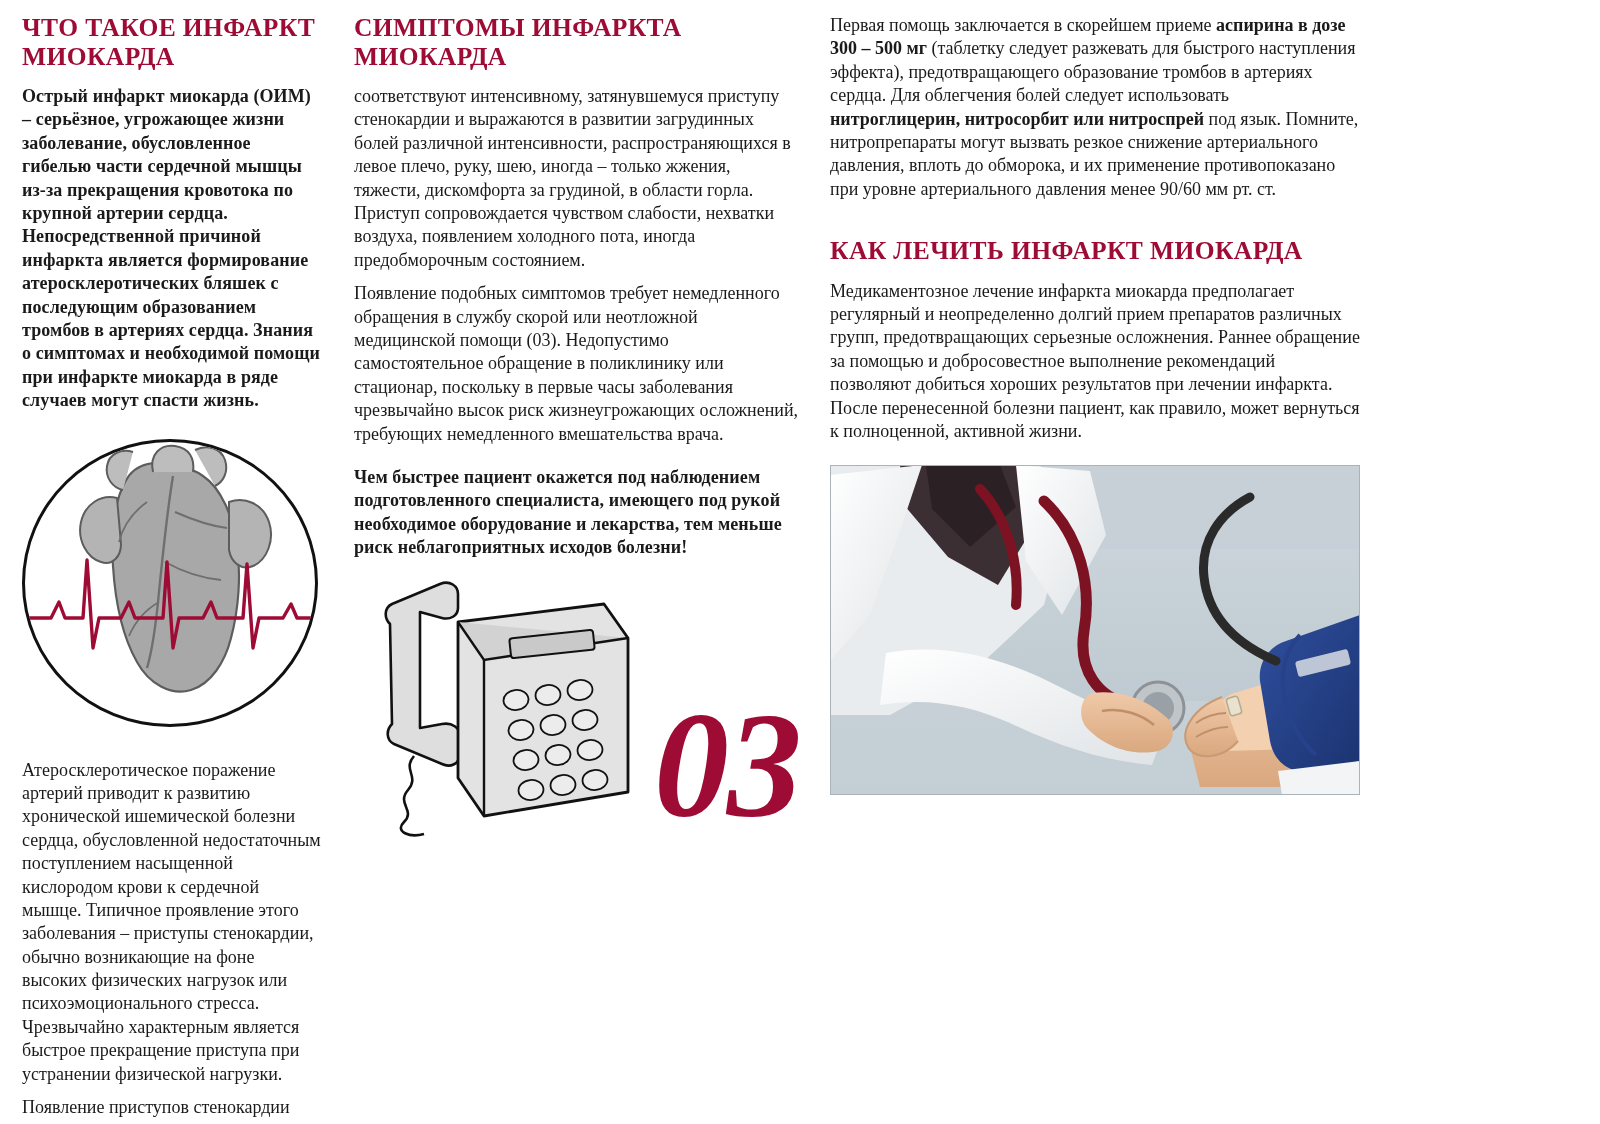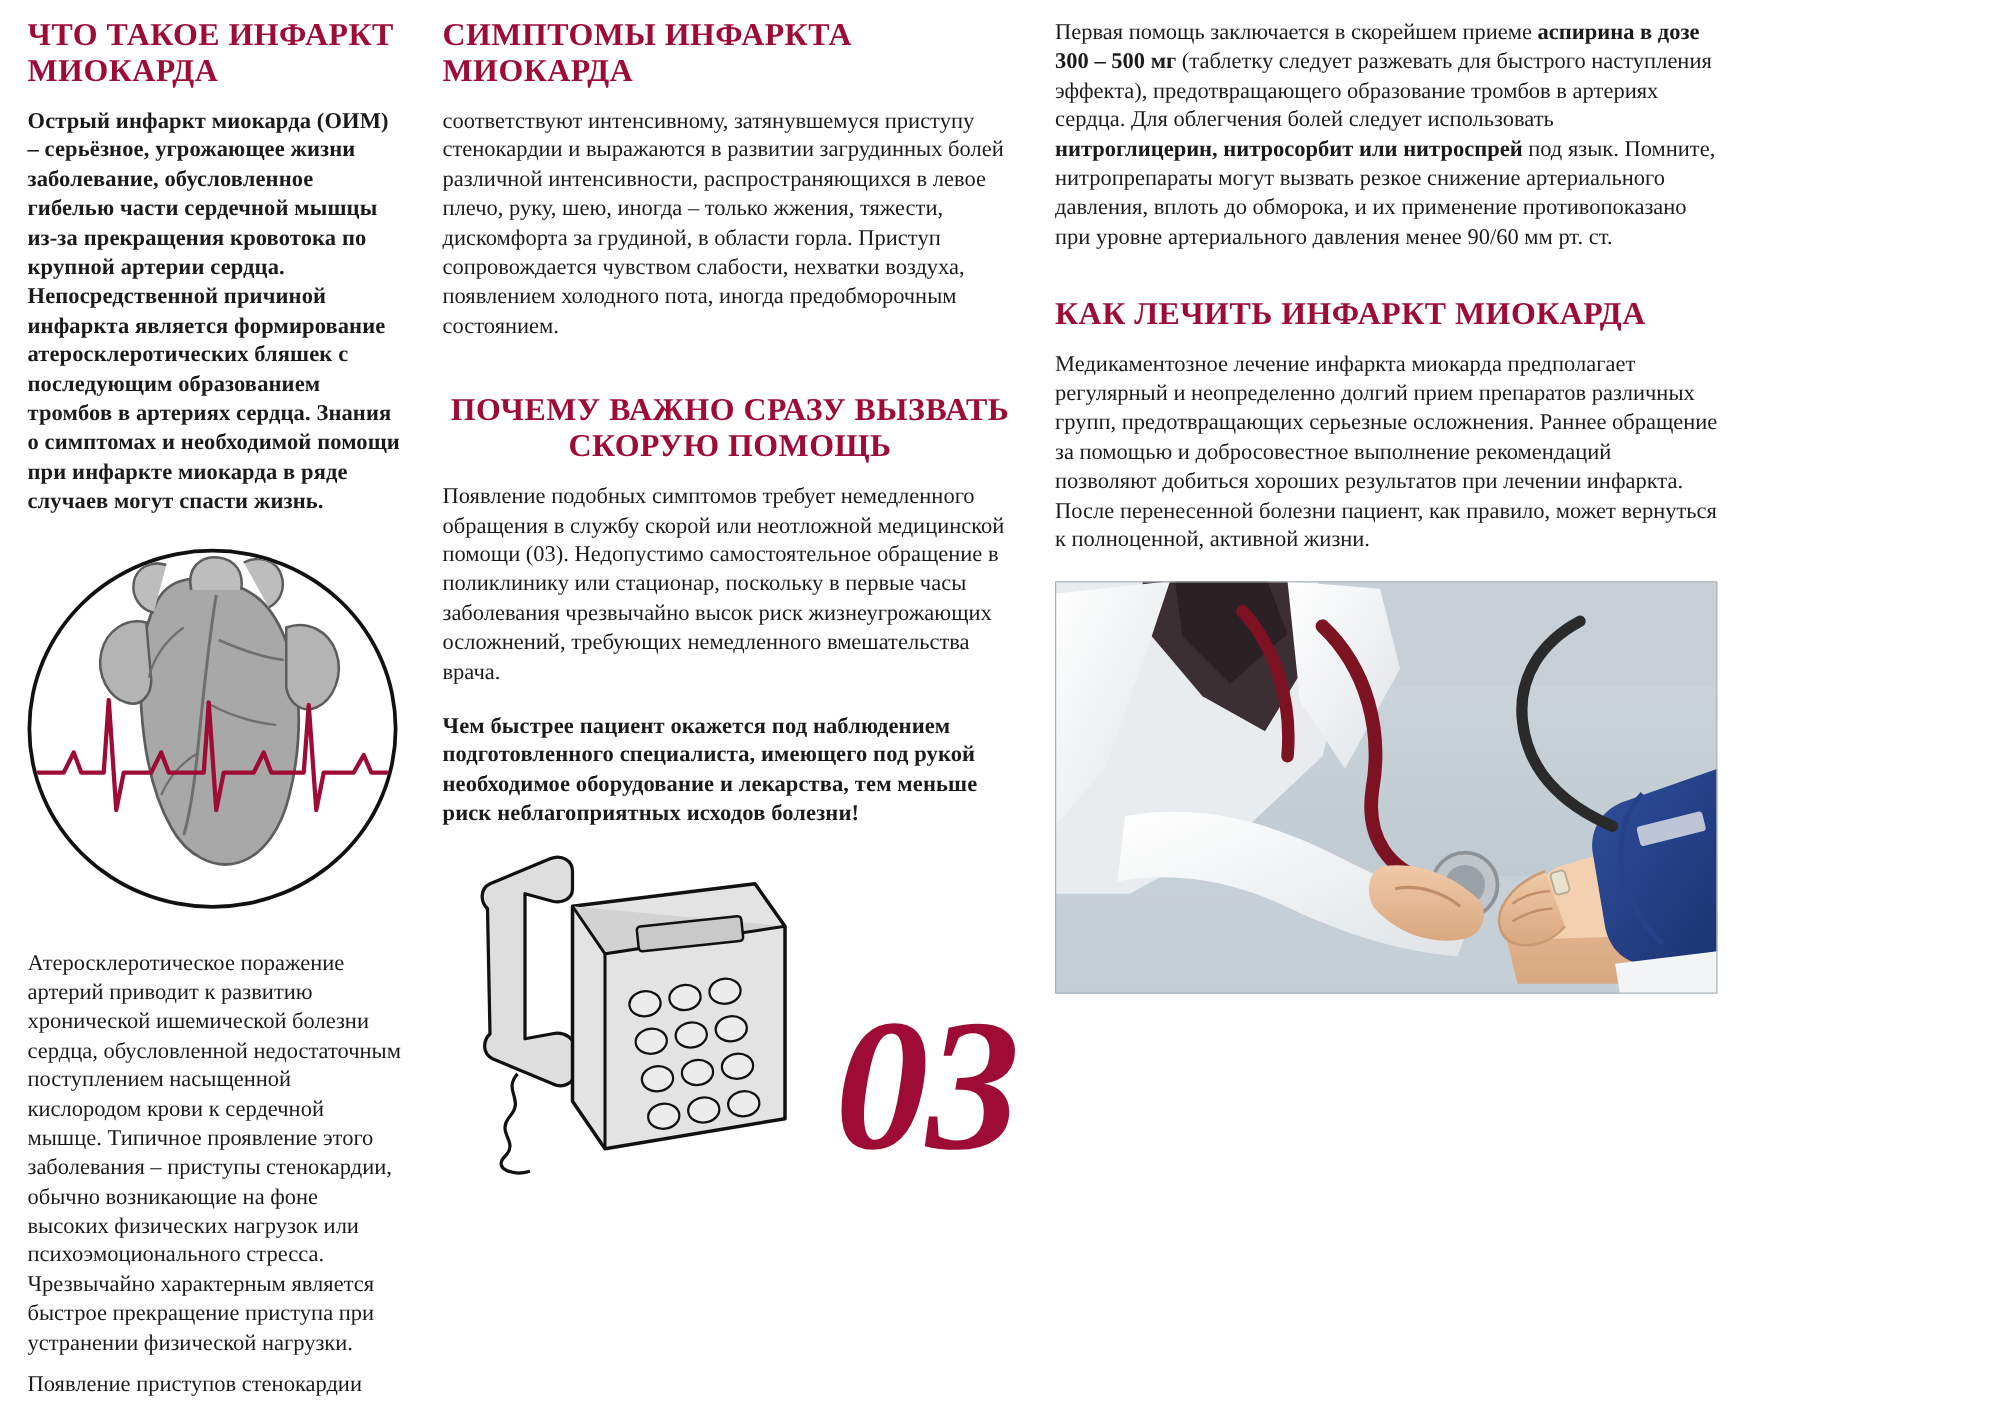--- a/index.html
+++ b/index.html
@@ -77,21 +77,20 @@
     overflow: hidden;
     background: #fff;
   }
   .ecg-line { position: absolute; left: 0; top: 0; }
 
   
   .phone-block {
     margin-top: 18px;
     display: flex;
     align-items: flex-end;
-    gap: 14px;
     justify-content: flex-end;
   }
   .phone-svg { flex: 0 0 auto; }
   .num03 {
     font-family: "Liberation Serif", serif;
     font-style: italic;
     font-weight: bold;
     font-size: 150px;
     color: #9e0b35;
     line-height: 0.86;
@@ -158,21 +157,20 @@
 
     <p class="body tight last">Появление приступов стенокардии часто предшествует развитию инфаркта миокарда и требует немедленного обращения за медицинской помощью.</p>
   </div>
 
   <div class="col col-2">
 
     <h2 class="heading">СИМПТОМЫ ИНФАРКТА МИОКАРДА</h2>
 
     <p class="body">соответствуют интенсивному, затянувшемуся приступу стенокардии и выражаются в развитии загрудинных болей различной интенсивности, распространяющихся в левое плечо, руку, шею, иногда – только жжения, тяжести, дискомфорта за грудиной, в области горла. Приступ сопровождается чувством слабости, нехватки воздуха, появлением холодного пота, иногда предобморочным состоянием.</p>
 
-    <h2 class="heading center" style="margin-top:42px;">ПОЧЕМУ ВАЖНО СРАЗУ ВЫЗВАТЬ СКОРУЮ ПОМОЩЬ</h2>
 
     <p class="body">Появление подобных симптомов требует немедленного обращения в службу скорой или неотложной медицинской помощи (03). Недопустимо самостоятельное обращение в поликлинику или стационар, поскольку в первые часы заболевания чрезвычайно высок риск жизнеугрожающих осложнений, требующих немедленного вмешательства врача.</p>
 
     <p class="body bold-intro" style="margin-top:20px;">Чем быстрее пациент окажется под наблюдением подготовленного специалиста, имеющего под рукой необходимое оборудование и лекарства, тем меньше риск неблагоприятных исходов болезни!</p>
 
     <div class="phone-block">
       <svg class="phone-svg" width="300" height="270" viewBox="0 0 300 270">
 
         <path d="M36 46 C30 40 30 30 38 26 L86 6 C96 2 104 8 104 16 L104 30
                  C104 38 96 42 88 40 L66 34 L66 150 L88 146 C98 144 106 150 106 158

